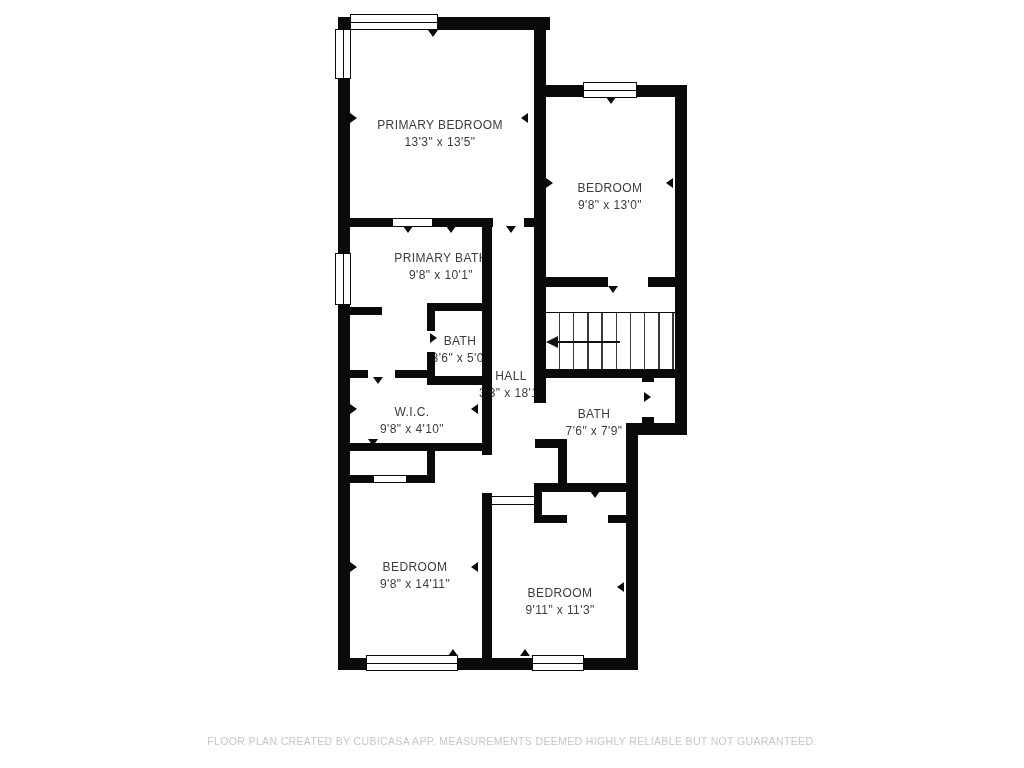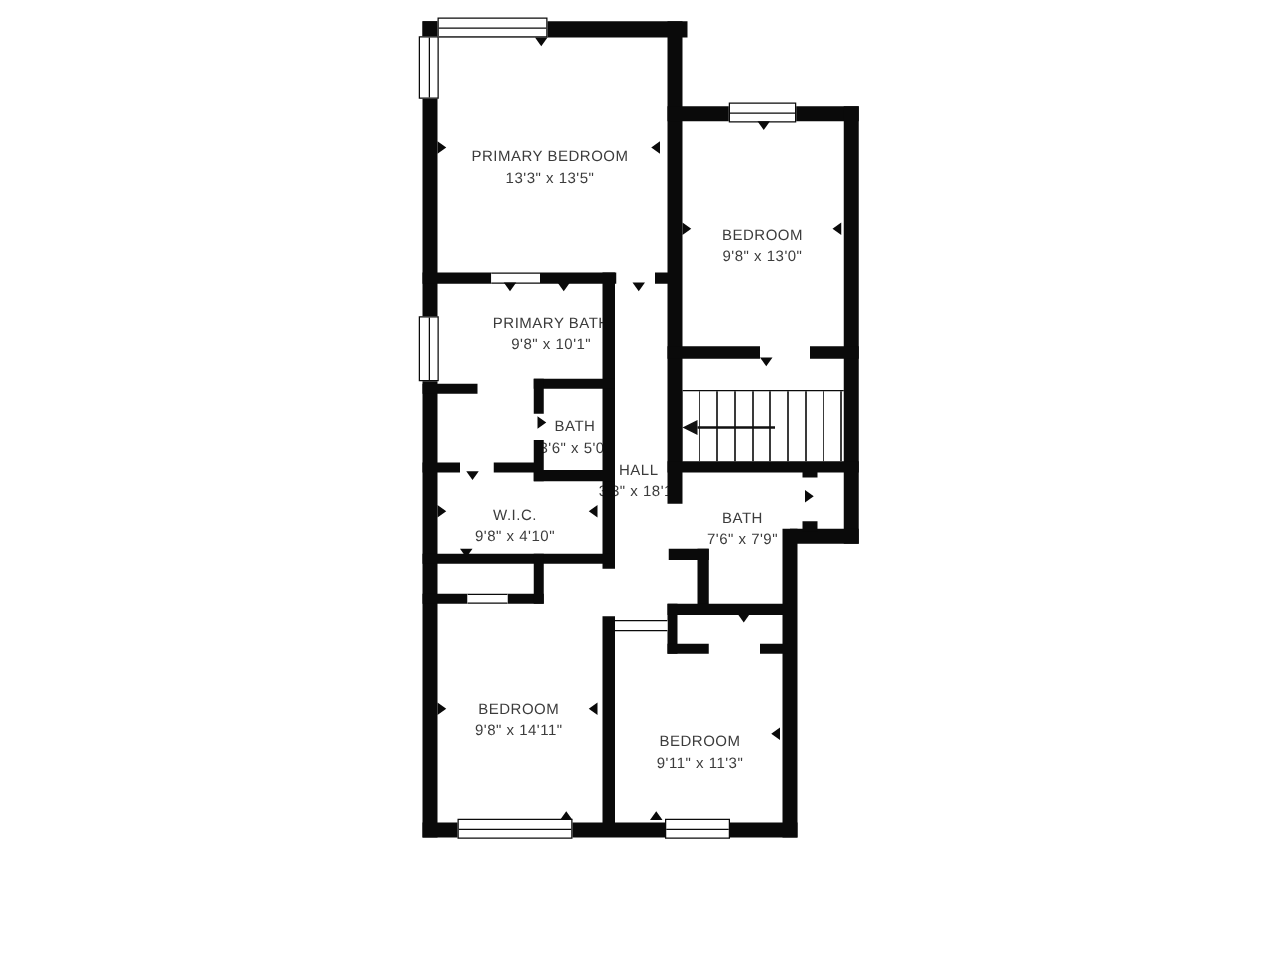--- a/index.html
+++ b/index.html
@@ -137,13 +137,14 @@
   <div class="tk r" style="left:350px;top:404px;"></div>
   <div class="tk r" style="left:350px;top:562px;"></div>
   <div class="tk r" style="left:430px;top:333px;"></div>
   <div class="tk r" style="left:644px;top:392px;"></div>
   <div class="tk l" style="left:521px;top:113px;"></div>
   <div class="tk l" style="left:666px;top:178px;"></div>
   <div class="tk l" style="left:471px;top:404px;"></div>
   <div class="tk l" style="left:471px;top:562px;"></div>
   <div class="tk l" style="left:617px;top:582px;"></div>
 
+  <div id="footer-disclaimer">FLOOR PLAN CREATED BY CUBICASA APP. MEASUREMENTS DEEMED HIGHLY RELIABLE BUT NOT GUARANTEED.</div>
 </div>
 
 </body></html>

